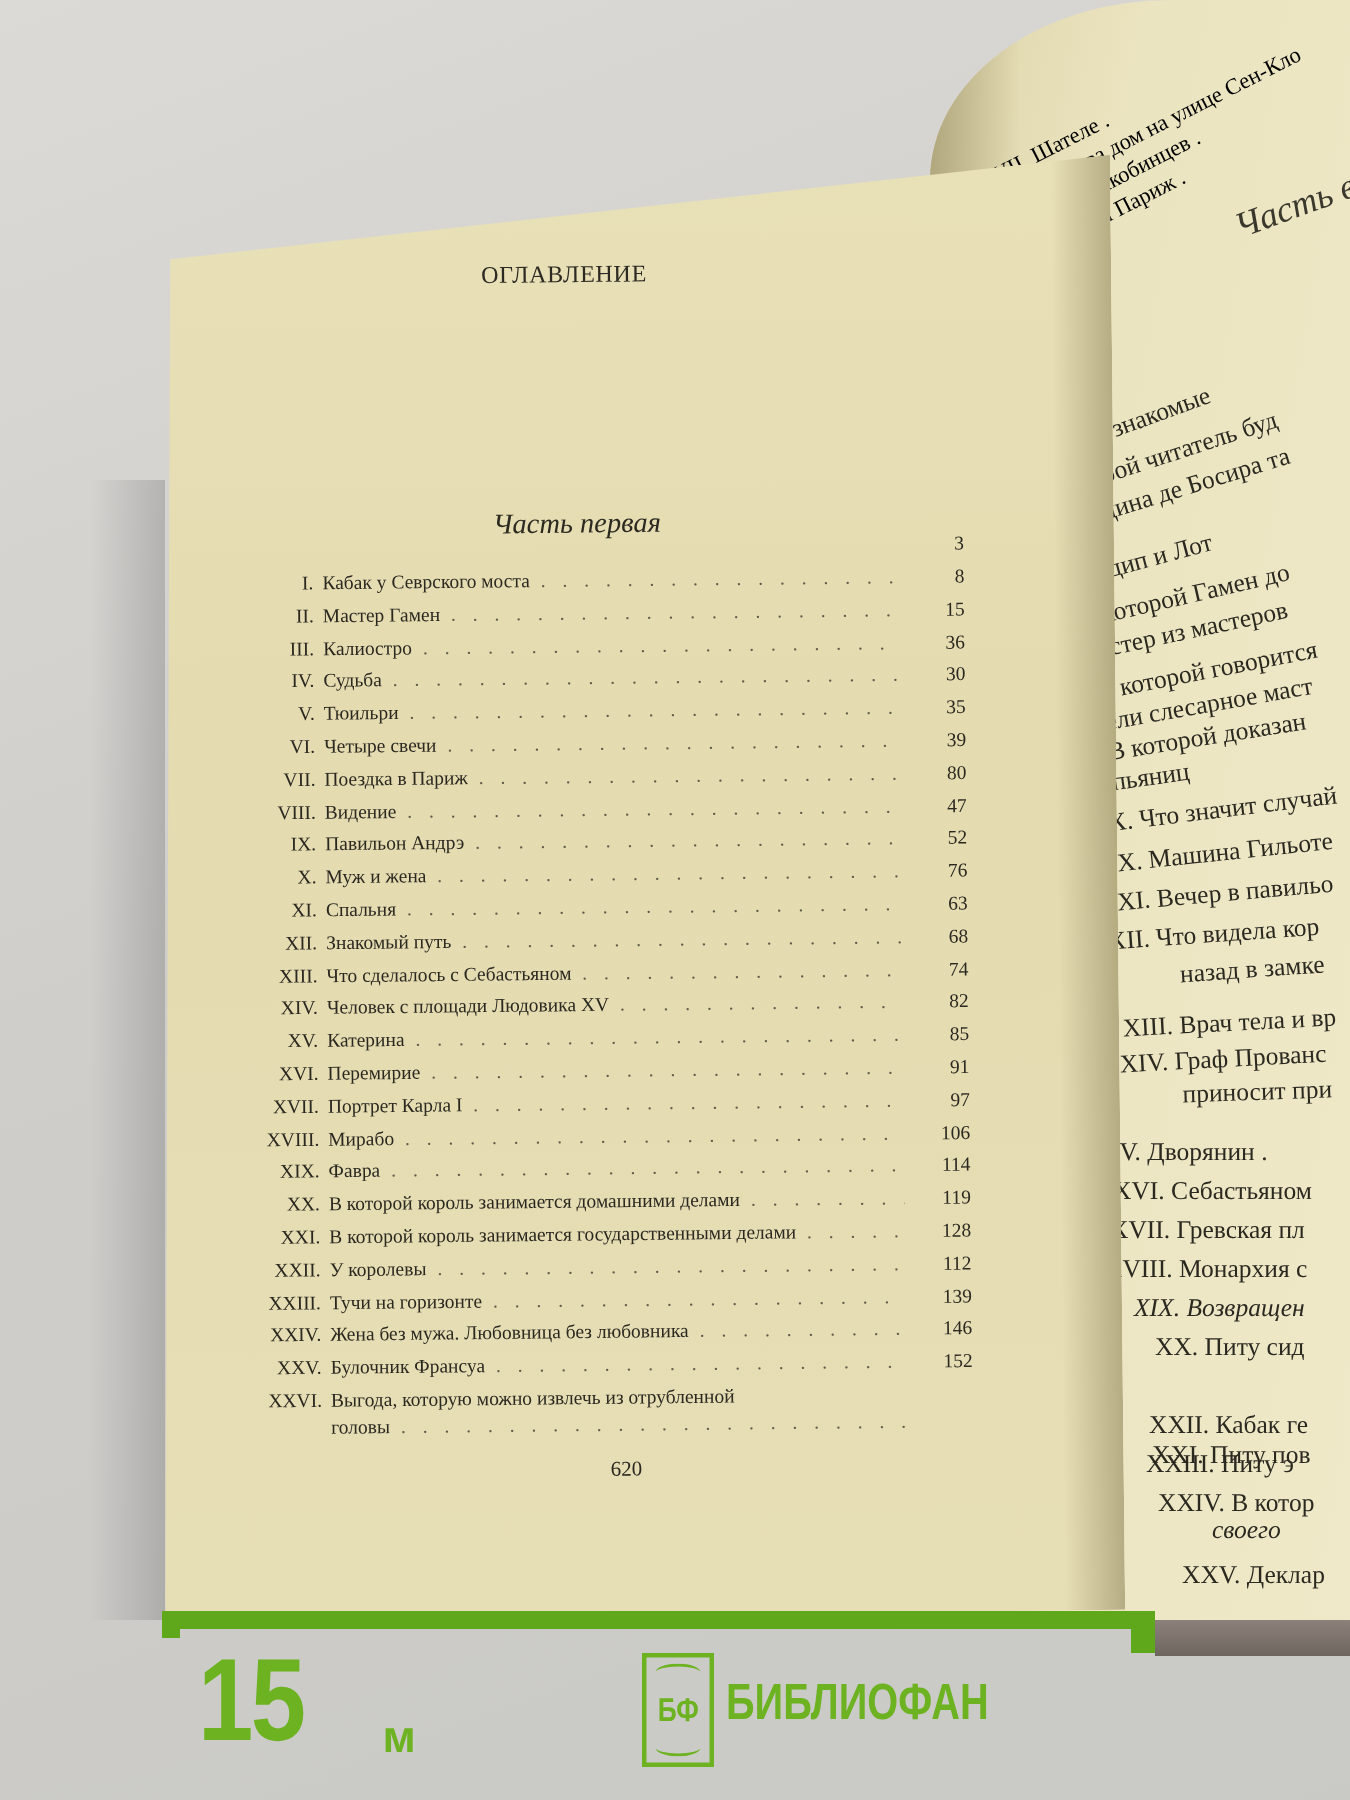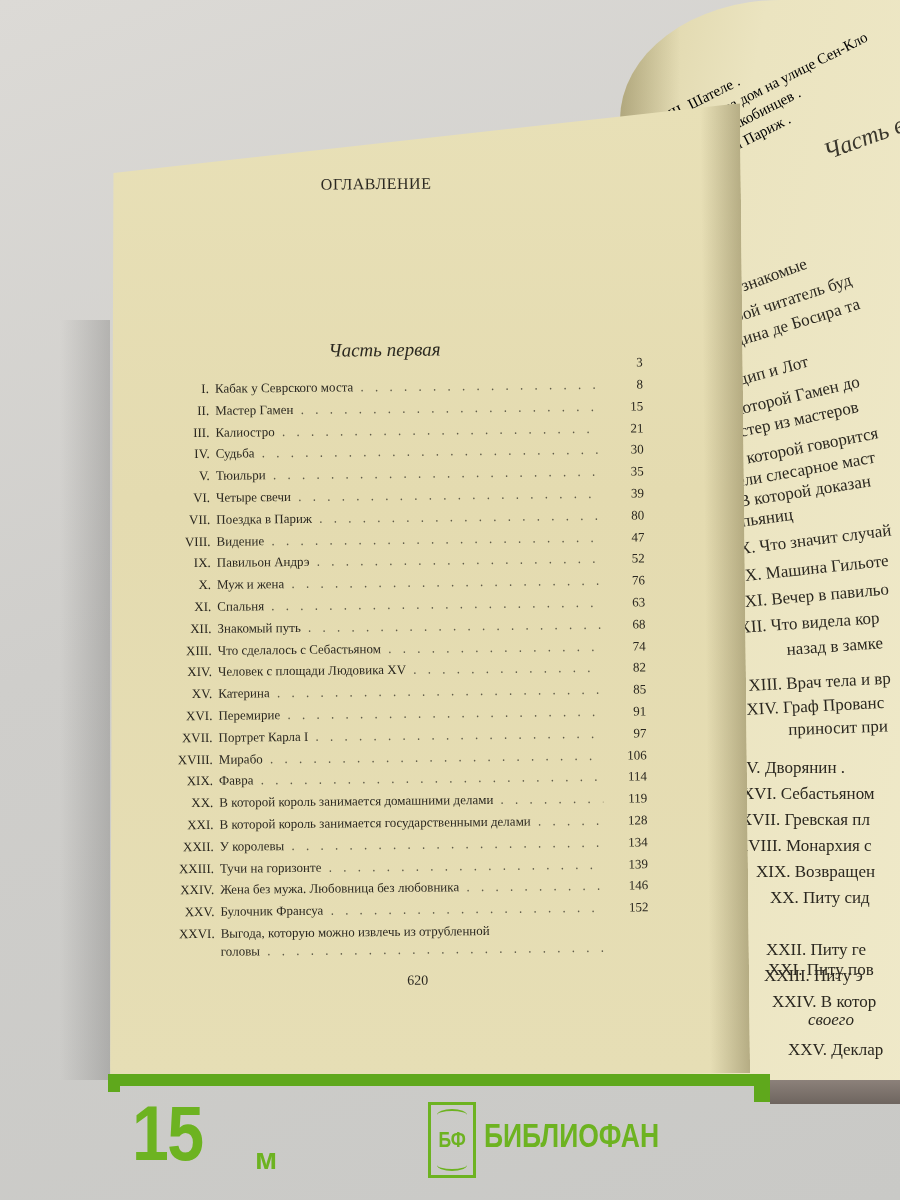--- a/index.html
+++ b/index.html
@@ -81,24 +81,24 @@
   <div class="rp-text" style="left:124px;top:592px;transform:rotate(-5deg);transform-origin:0 0;"><span>XI.</span> <span>Вечер в павильо</span></div>
   <div class="rp-text" style="left:118px;top:618px;transform:rotate(-4deg);transform-origin:0 0;"><span>XII.</span> <span>Что видела кор</span></div>
   <div class="rp-text" style="left:166px;top:640px;transform:rotate(-4deg);transform-origin:0 0;">назад в замке</div>
   <div class="rp-text" style="left:128px;top:676px;transform:rotate(-3deg);transform-origin:0 0;"><span>XIII.</span> <span>Врач тела и вр</span></div>
   <div class="rp-text" style="left:126px;top:700px;transform:rotate(-3deg);transform-origin:0 0;"><span>XIV.</span> <span>Граф Прованс</span></div>
   <div class="rp-text" style="left:168px;top:720px;transform:rotate(-2deg);transform-origin:0 0;">приносит при</div>
   <div class="rp-text" style="left:114px;top:758px;"><span>XV.</span> <span>Дворянин</span> .</div>
   <div class="rp-text" style="left:122px;top:784px;"><span>XVI.</span> <span>Себастьяном</span></div>
   <div class="rp-text" style="left:120px;top:810px;"><span>XVII.</span> <span>Гревская пл</span></div>
   <div class="rp-text" style="left:116px;top:836px;"><span>XVIII.</span> <span>Монархия с</span></div>
-  <div class="rp-text" style="left:136px;top:862px;"><span>XIX.</span> <span>Возвращен</span></div>
+  <div class="rp-text" style="left:136px;top:862px;font-style:italic;"><span>XIX.</span> <span>Возвращен</span></div>
   <div class="rp-text" style="left:150px;top:888px;"><span>XX.</span> <span>Питу сид</span></div>
   <div class="rp-text" style="left:148px;top:960px;"><span>XXI.</span> <span>Питу пов</span></div>
-  <div class="rp-text" style="left:146px;top:940px;"><span>XXII.</span> <span>Питу ге</span></div>
+  <div class="rp-text" style="left:146px;top:940px;"><span>XXII.</span> <span>Кабак ге</span></div>
   <div class="rp-text" style="left:144px;top:966px;"><span>XXIII.</span> <span>Питу э</span></div>
   <div class="rp-text" style="left:152px;top:992px;"><span>XXIV.</span> <span>В котор</span></div>
   <div class="rp-text" style="left:188px;top:1010px;font-style:italic;">своего</div>
   <div class="rp-text" style="left:168px;top:1040px;text-align:center;"><span>XXV.</span> <span>Деклар</span></div>
 </div>
 
 <div class="page-edges"></div>
 
 <div class="left-page">
   <div class="gutter"></div>
@@ -116,21 +116,21 @@
         <div class="page">8</div>
       </div>
       <div class="toc-row">
         <div class="num">II.</div>
         <div class="title" style="right: 44px; overflow: hidden;">Мастер Гамен<span style="letter-spacing: 4px; color: rgba(40, 38, 30, 0.7);"> . . . . . . . . . . . . . . . . . . . . . . . . . . . . .</span></div>
         <div class="page">15</div>
       </div>
       <div class="toc-row">
         <div class="num">III.</div>
         <div class="title" style="right: 44px; overflow: hidden;">Калиостро<span style="letter-spacing: 4px; color: rgba(40, 38, 30, 0.7);"> . . . . . . . . . . . . . . . . . . . . . . . . . . . . .</span></div>
-        <div class="page">21</div>
+        <div class="page">36</div>
       </div>
       <div class="toc-row">
         <div class="num">IV.</div>
         <div class="title" style="right: 44px; overflow: hidden;">Судьба<span style="letter-spacing: 4px; color: rgba(40, 38, 30, 0.7);"> . . . . . . . . . . . . . . . . . . . . . . . . . . . . .</span></div>
         <div class="page">30</div>
       </div>
       <div class="toc-row">
         <div class="num">V.</div>
         <div class="title" style="right: 44px; overflow: hidden;">Тюильри<span style="letter-spacing: 4px; color: rgba(40, 38, 30, 0.7);"> . . . . . . . . . . . . . . . . . . . . . . . . . . . . .</span></div>
         <div class="page">35</div>
@@ -211,21 +211,21 @@
         <div class="page">119</div>
       </div>
       <div class="toc-row">
         <div class="num">XXI.</div>
         <div class="title" style="right: 44px; overflow: hidden;">В которой король занимается государственными делами<span style="letter-spacing: 4px; color: rgba(40, 38, 30, 0.7);"> . . . . . . . . . . . . . . . . . . . . . . . . . . . . .</span></div>
         <div class="page">128</div>
       </div>
       <div class="toc-row">
         <div class="num">XXII.</div>
         <div class="title" style="right: 44px; overflow: hidden;">У королевы<span style="letter-spacing: 4px; color: rgba(40, 38, 30, 0.7);"> . . . . . . . . . . . . . . . . . . . . . . . . . . . . .</span></div>
-        <div class="page">134</div>
+        <div class="page">112</div>
       </div>
       <div class="toc-row">
         <div class="num">XXIII.</div>
         <div class="title" style="right: 44px; overflow: hidden;">Тучи на горизонте<span style="letter-spacing: 4px; color: rgba(40, 38, 30, 0.7);"> . . . . . . . . . . . . . . . . . . . . . . . . . . . . .</span></div>
         <div class="page">139</div>
       </div>
       <div class="toc-row">
         <div class="num">XXIV.</div>
         <div class="title" style="right: 44px; overflow: hidden;">Жена без мужа. Любовница без любовника<span style="letter-spacing: 4px; color: rgba(40, 38, 30, 0.7);"> . . . . . . . . . . . . . . . . . . . . . . . . . . . . .</span></div>
         <div class="page">146</div>

